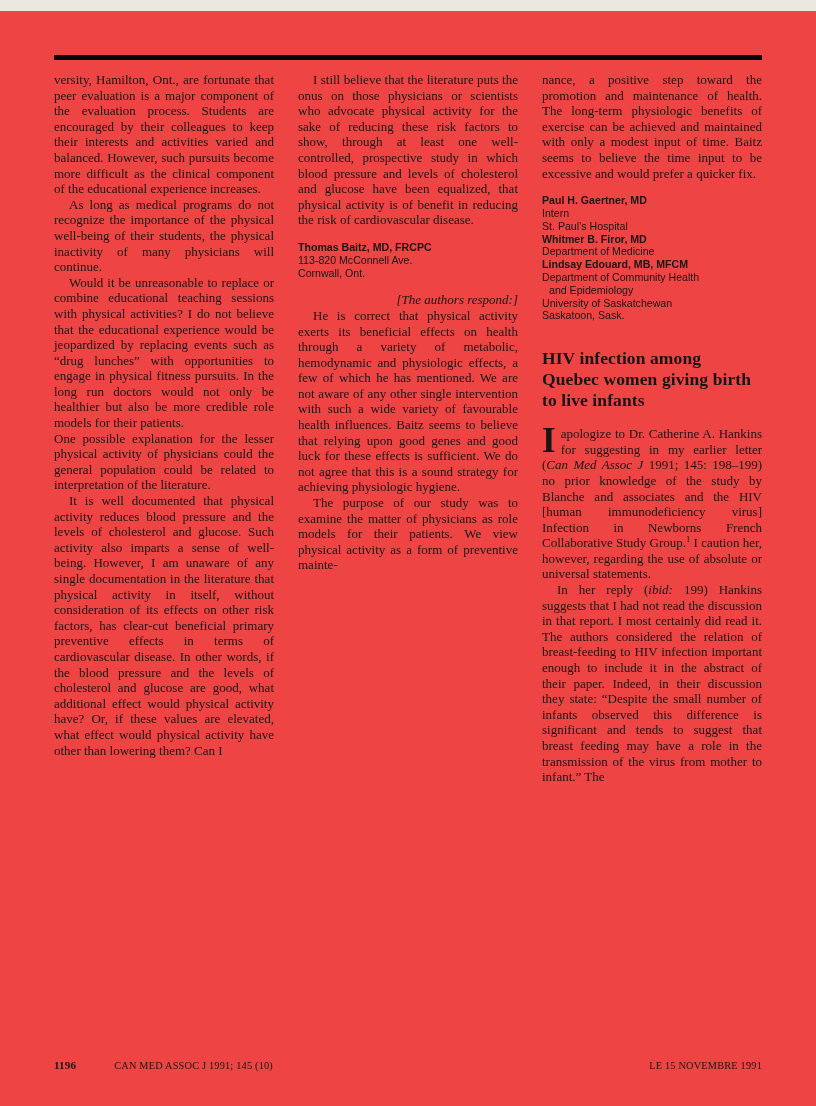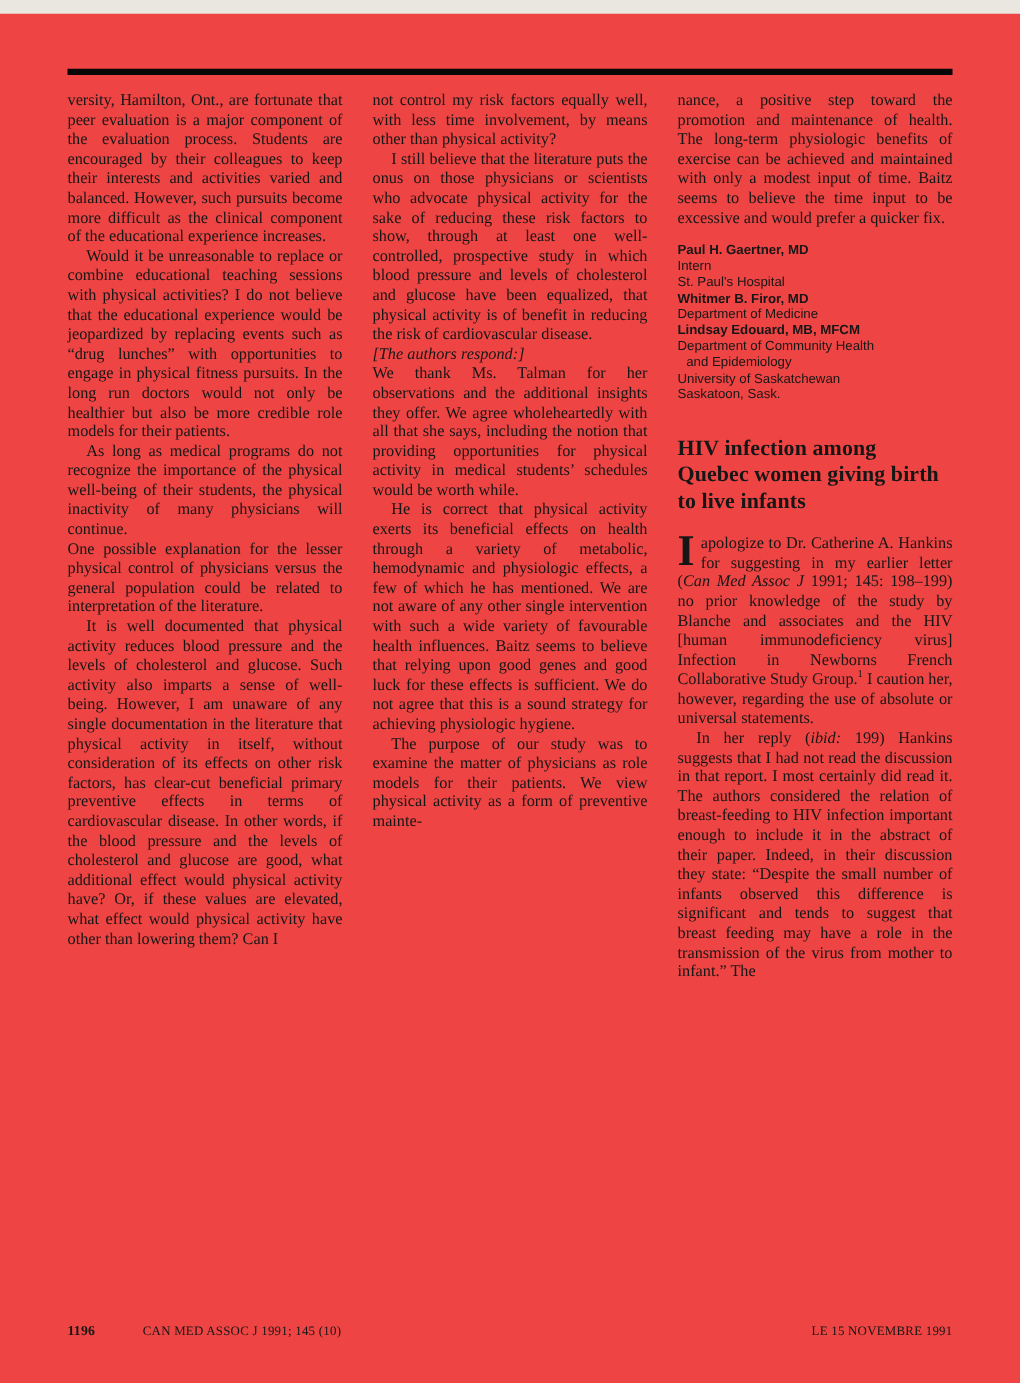--- a/index.html
+++ b/index.html
@@ -46,21 +46,21 @@
     font-size: 10.6px;
     line-height: 12.8px;
     text-align: left;
   }
   .sig .name { font-weight: bold; }
   .sig .indent1 { padding-left: 7px; }
   .respond {
     margin: 21px 0 16px;
     font-style: italic;
     text-indent: 0 !important;
-    text-align: left;
+    text-align: right;
   }
   .letter-title {
     margin: 26px 0 15px;
     font-size: 17.5px;
     line-height: 21px;
     font-weight: bold;
     text-align: left;
     letter-spacing: 0.1px;
   }
   .dropcap {
@@ -89,31 +89,34 @@
 </head>
 <body>
 
 <div class="page">
   <div class="rule"></div>
 
   <div class="content">
 
     <div class="col">
       <p class="noindent">versity, Hamilton, Ont., are fortunate that peer evaluation is a major component of the evaluation process. Students are encouraged by their colleagues to keep their interests and activities varied and balanced. However, such pursuits become more difficult as the clinical component of the educational experience increases.</p>
+      <p>As long as medical programs do not recognize the importance of the physical well-being of their students, the physical inactivity of many physicians will continue.</p>
       <p>Would it be unreasonable to replace or combine educational teaching sessions with physical activities? I do not believe that the educational experience would be jeopardized by replacing events such as “drug lunches” with opportunities to engage in physical fitness pursuits. In the long run doctors would not only be healthier but also be more credible role models for their patients.</p>
-      <p>As long as medical programs do not recognize the importance of the physical well-being of their students, the physical inactivity of many physicians will continue.</p>
-      <p class="noindent">One possible explanation for the lesser physical control of physicians versus the general population could be related to interpretation of the literature.</p>
+      <p class="noindent">One possible explanation for the lesser physical activity of physicians could the general population could be related to interpretation of the literature.</p>
       <p>It is well documented that physical activity reduces blood pressure and the levels of cholesterol and glucose. Such activity also imparts a sense of well-being. However, I am unaware of any single documentation in the literature that physical activity in itself, without consideration of its effects on other risk factors, has clear-cut beneficial primary preventive effects in terms of cardiovascular disease. In other words, if the blood pressure and the levels of cholesterol and glucose are good, what additional effect would physical activity have? Or, if these values are elevated, what effect would physical activity have other than lowering them? Can I</p>
     </div>
 
     <div class="col">
-      <p class="noindent">not control my risk factors equally well, with less time involvement, by means other than physical activity?</p>
       <p>I still believe that the literature puts the onus on those physicians or scientists who advocate physical activity for the sake of reducing these risk factors to show, through at least one well-controlled, prospective study in which blood pressure and levels of cholesterol and glucose have been equalized, that physical activity is of benefit in reducing the risk of cardiovascular disease.</p>
+      <div class="sig">
+        <div class="name">Thomas Baitz, MD, FRCPC</div>
+        <div>113-820 McConnell Ave.</div>
+        <div>Cornwall, Ont.</div>
+      </div>
       <p class="respond">[The authors respond:]</p>
-      <p class="noindent">We thank Ms. Talman for her observations and the additional insights they offer. We agree wholeheartedly with all that she says, including the notion that providing opportunities for physical activity in medical students’ schedules would be worth while.</p>
       <p>He is correct that physical activity exerts its beneficial effects on health through a variety of metabolic, hemodynamic and physiologic effects, a few of which he has mentioned. We are not aware of any other single intervention with such a wide variety of favourable health influences. Baitz seems to believe that relying upon good genes and good luck for these effects is sufficient. We do not agree that this is a sound strategy for achieving physiologic hygiene.</p>
       <p>The purpose of our study was to examine the matter of physicians as role models for their patients. We view physical activity as a form of preventive mainte-</p>
     </div>
 
     <div class="col">
       <p class="noindent">nance, a positive step toward the promotion and maintenance of health. The long-term physiologic benefits of exercise can be achieved and maintained with only a modest input of time. Baitz seems to believe the time input to be excessive and would prefer a quicker fix.</p>
       <div class="sig">
         <div class="name">Paul H. Gaertner, MD</div>
         <div>Intern</div>
         <div>St. Paul’s Hospital</div>

